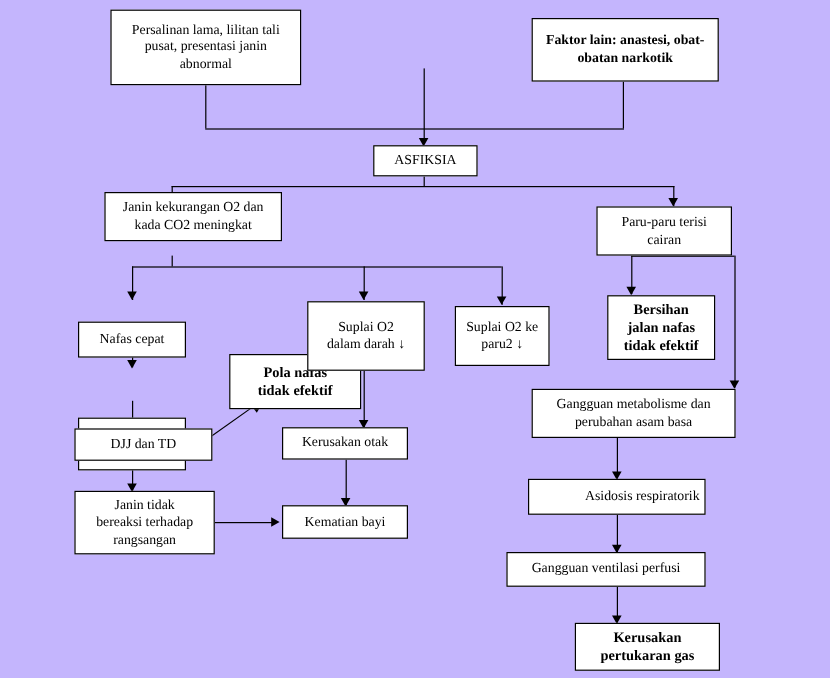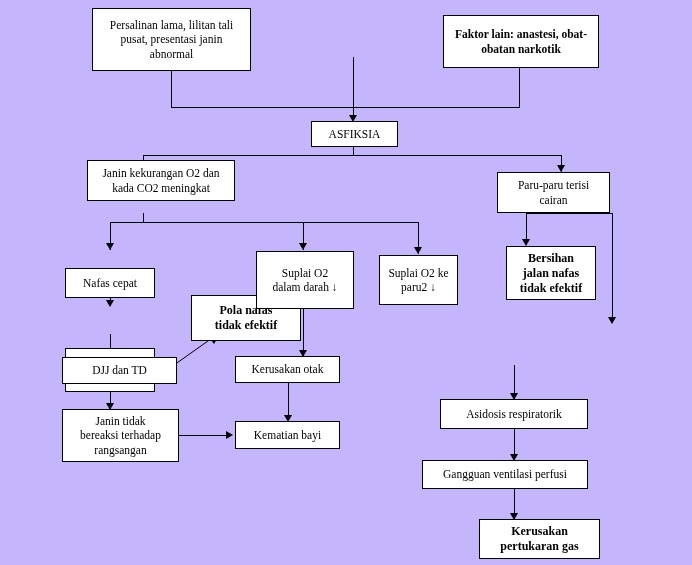--- a/index.html
+++ b/index.html
@@ -199,32 +199,36 @@
   </div>
 
   <div class="node" style="left:62px; top:357px; width:115px; height:27px;">
     <span class="label">DJJ dan TD</span>
   </div>
 
   <div class="node" style="left:235px; top:356px; width:105px; height:27px;">
     <span class="label">Kerusakan otak</span>
   </div>
 
+  <div class="node" style="left:443px; top:324px; width:170px; height:41px;">
+    <span class="label">Gangguan metabolisme  dan
+perubahan asam basa</span>
+  </div>
 
   <div class="node" style="left:62px; top:409px; width:117px; height:53px;">
     <span class="label">Janin tidak
 bereaksi terhadap
 rangsangan</span>
   </div>
 
   <div class="node" style="left:235px; top:421px; width:105px; height:28px;">
     <span class="label">Kematian  bayi</span>
   </div>
 
-  <div class="node" style="left:440px; top:399px; width:148px; height:30px;">
+  <div class="node" style="left:440px; top:399px; width:148px; height:30px;text-align:right;">
     <span class="label">Asidosis respiratorik</span>
   </div>
 
   <div class="node" style="left:422px; top:460px; width:166px; height:29px;">
     <span class="label">Gangguan ventilasi perfusi</span>
   </div>
 
   <div class="node bold" style="left:451px; top:519px; width:121px; height:40px;">
     <span class="label">Kerusakan
 pertukaran gas</span>

